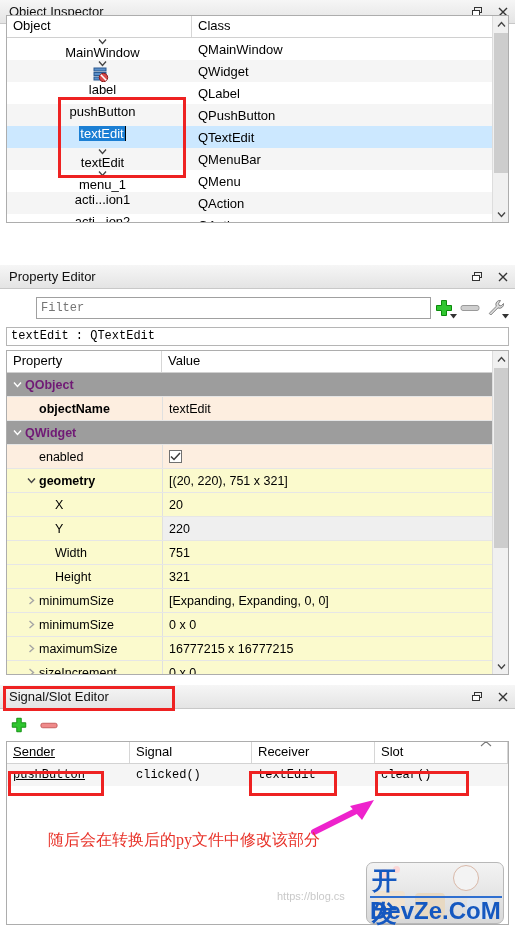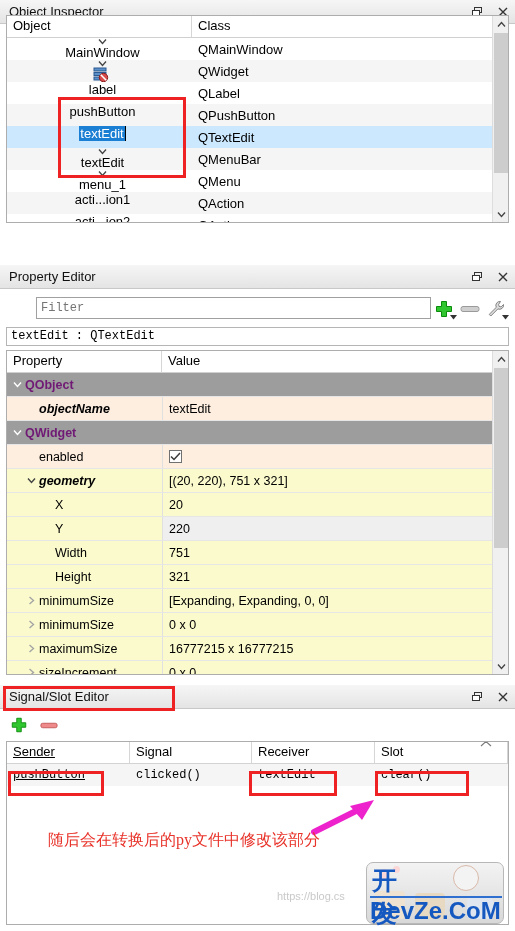--- a/index.html
+++ b/index.html
@@ -52,21 +52,21 @@
   .cw-icon { width: 16px; height: 14px; flex: none; margin-right: 3px; position: relative; }
 
   
   .vsb { position: absolute; top: 0; right: 0; width: 16px; bottom: 0; background: #f0f0f0; border-left: 1px solid #ddd; }
   .vsb .arrow { width: 16px; height: 16px; display: flex; align-items: center; justify-content: center; color: #555; font-size: 9px; }
   .vsb .arrow.top { position: absolute; top: 0; }
   .vsb .arrow.bot { position: absolute; bottom: 0; }
   .vsb .thumb { position: absolute; left: 1px; width: 14px; background: #cdcdcd; }
 
   
-  .filter-row { position: absolute; left: 6px; right: 6px; height: 22px; display: flex; align-items: flex-start; padding-left: 30px; }
+  .filter-row { position: absolute; left: 6px; right: 6px; height: 22px; display: flex; align-items: center; padding-left: 30px; }
   .filter-input {
     flex: 1; height: 22px; border: 1px solid #a0a0a0; background: #fff;
     font-family: "Liberation Mono", monospace; font-size: 12px; color: #9a9a9a;
     padding: 0 4px; line-height: 20px;
   }
   .tool-ico { width: 26px; height: 24px; position: relative; display: flex; align-items: center; justify-content: center; }
 
   .obj-head {
     position: absolute; left: 6px; right: 6px; height: 19px;
     border: 1px solid #b5b5b5; background: #fff;
@@ -83,21 +83,21 @@
   .prow .pa { width: 155px; height: 100%; display: flex; align-items: center; overflow: hidden; white-space: nowrap; }
   .prow .pb { flex: 1; height: 100%; display: flex; align-items: center; padding-left: 6px; white-space: nowrap; overflow: hidden; border-left: 1px solid #e0e0e0; }
   .grp { background: #9d9d9d; color: #701a75; font-weight: bold; }
   .grp .pa { padding-left: 2px; }
   .grp .pb { border-left: none; }
   .r-peach .pa, .r-peach .pb { background: #fdeee0; }
   .r-yellow .pa, .r-yellow .pb { background: #fbfacd; }
   .r-yellow2 .pa { background: #fbfacd; }
   .r-yellow2 .pb { background: #efefef; }
   .arrowcell { width: 16px; display: inline-flex; align-items: center; justify-content: center; color: #9a9a9a; font-size: 10px; flex: none; }
-  .bold { font-weight: bold; font-style: italic; }
+  .bold { font-weight: bold; }
   .chk { width: 13px; height: 13px; border: 1px solid #707070; background: #fff; display: inline-flex; align-items: center; justify-content: center; }
   .chk svg { display: block; }
 
   
   .ss-toolbar { position: absolute; left: 8px; height: 24px; display: flex; align-items: center; gap: 8px; }
   .ss-wrap { position: absolute; left: 6px; right: 6px; background: #fff; border: 1px solid #adadad; overflow: hidden; }
   .ss-head { display: flex; height: 22px; border-bottom: 1px solid #d3d3d3; background: #fff; position: relative; }
   .ss-head > div { font-size: 13px; padding: 2px 0 0 6px; border-right: 1px solid #d6d6d6; }
   .ss-row { display: flex; height: 22px; align-items: center; background: #f5f5f5; font-family: "Liberation Mono", monospace; font-size: 12px; }
   .ss-row > div { padding-left: 6px; height: 100%; display: flex; align-items: center; white-space: nowrap; overflow: hidden; }

